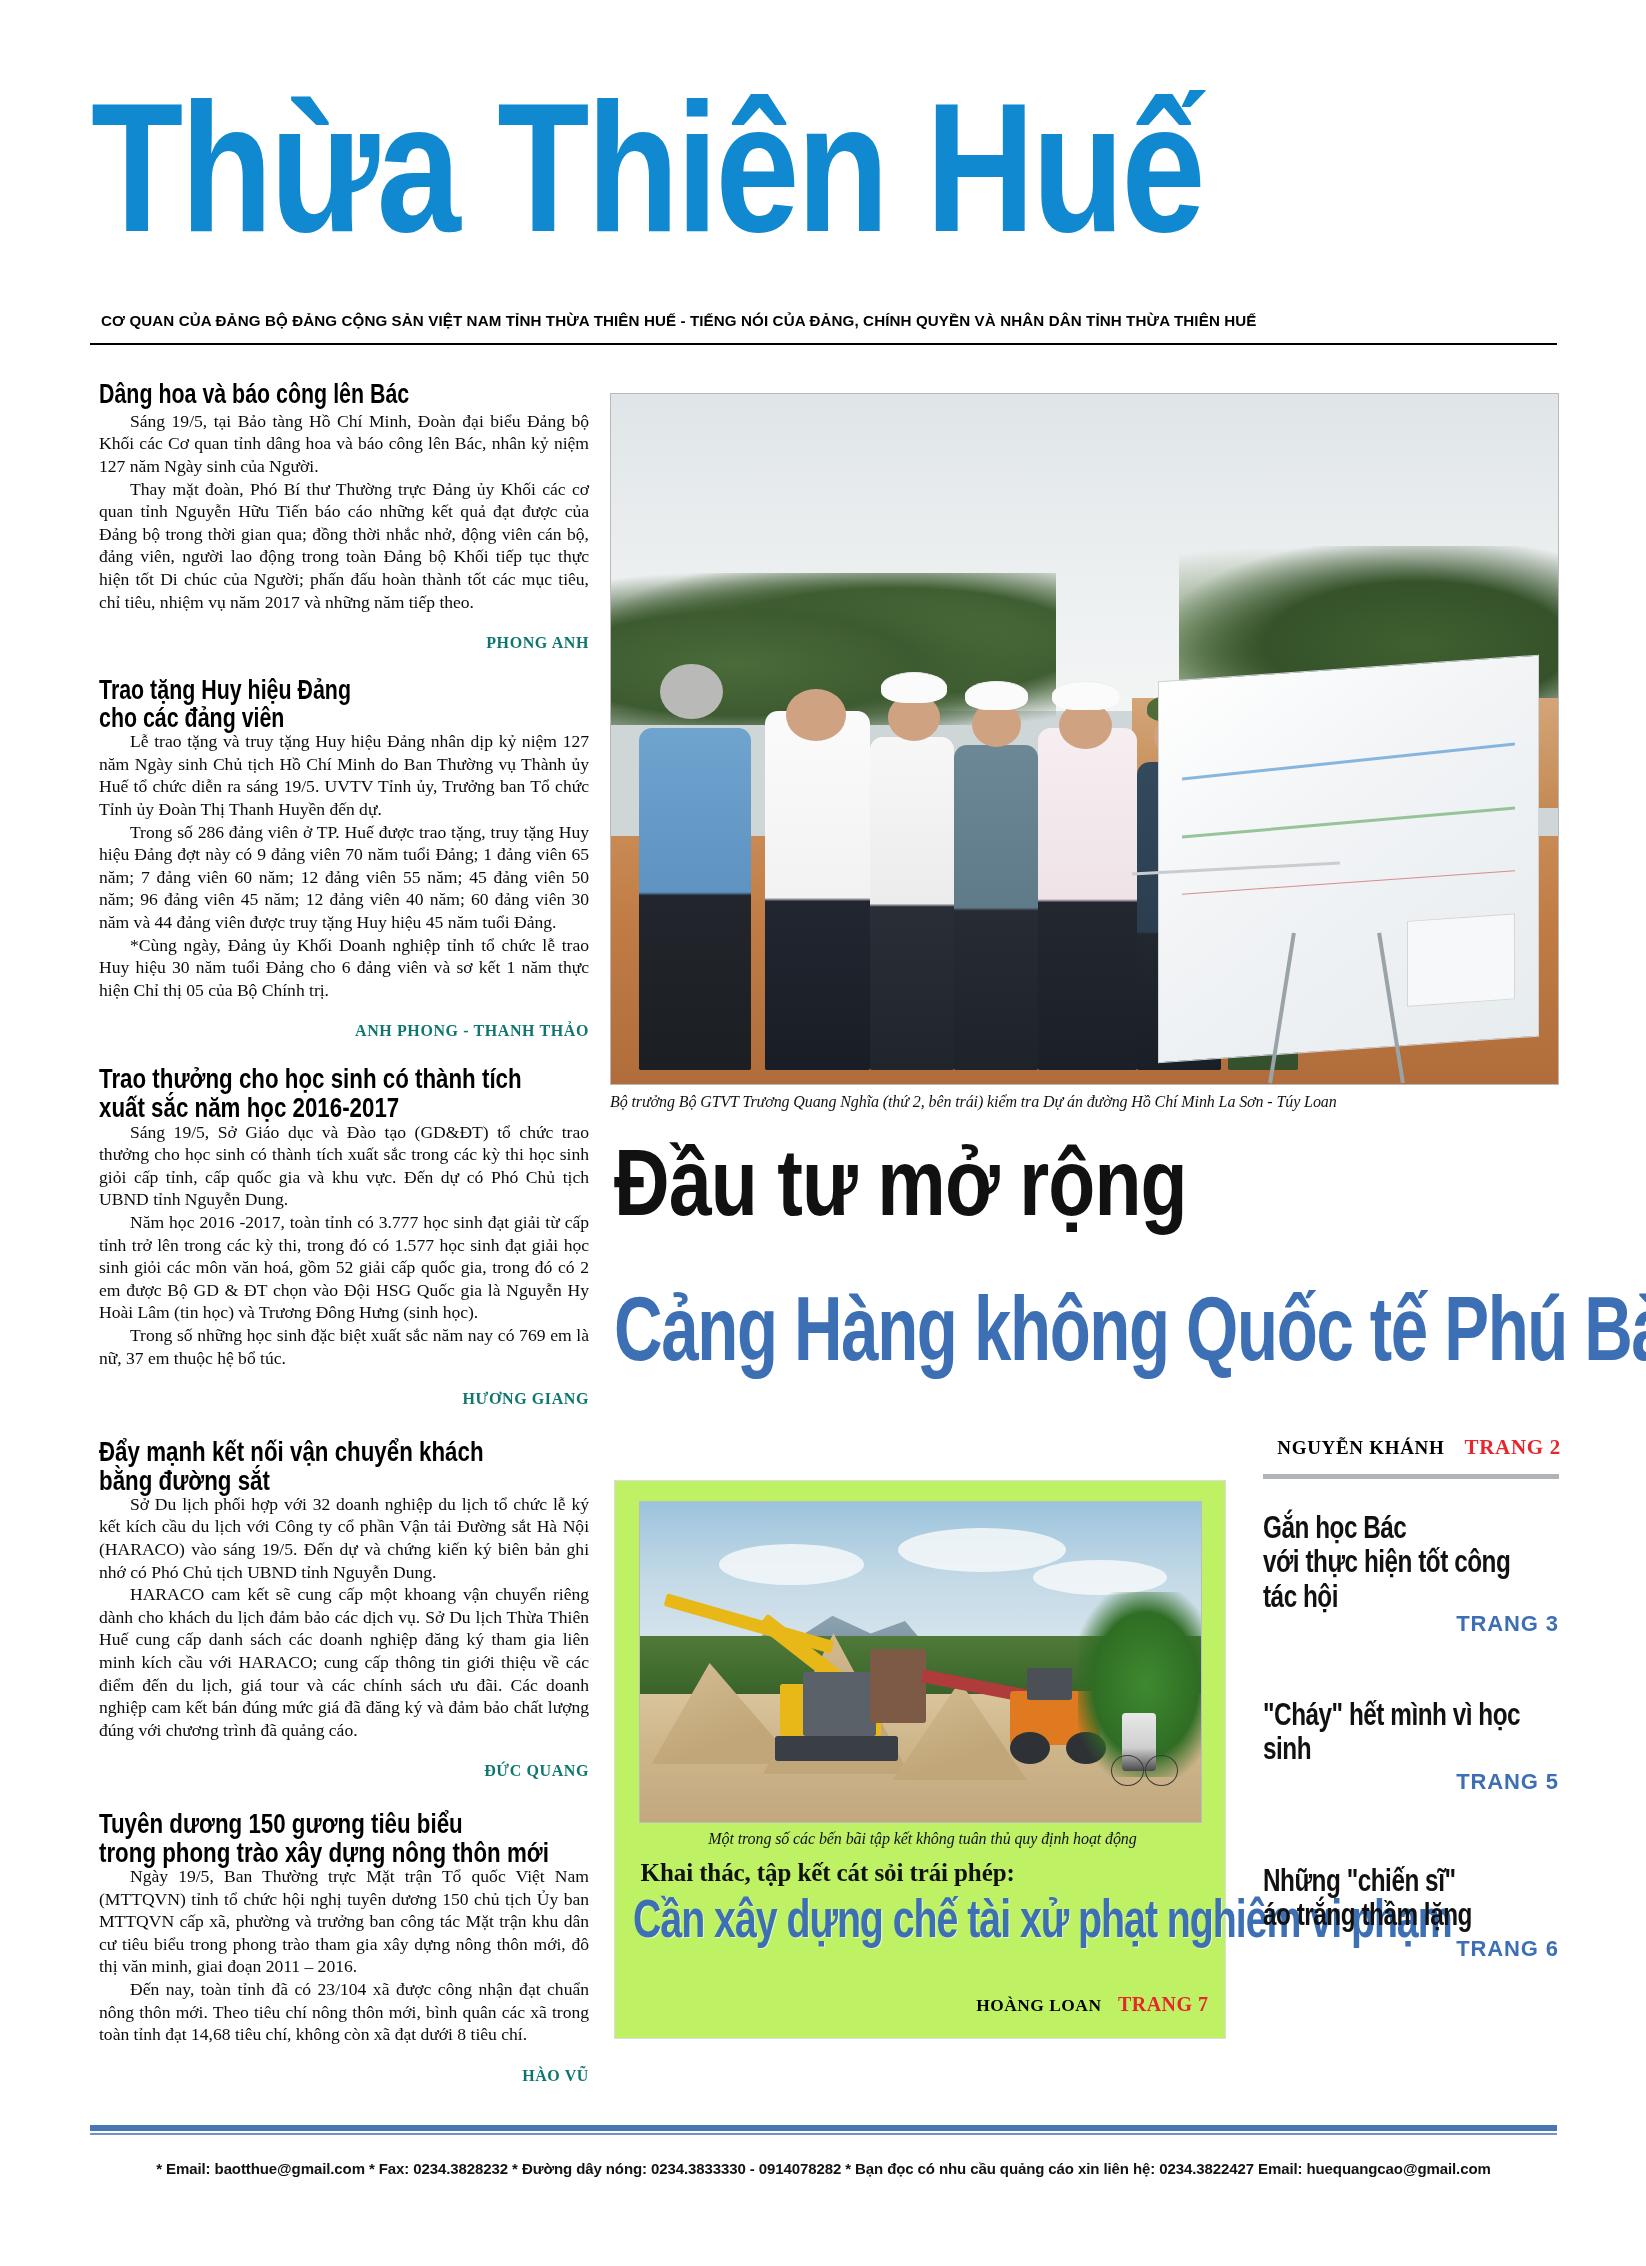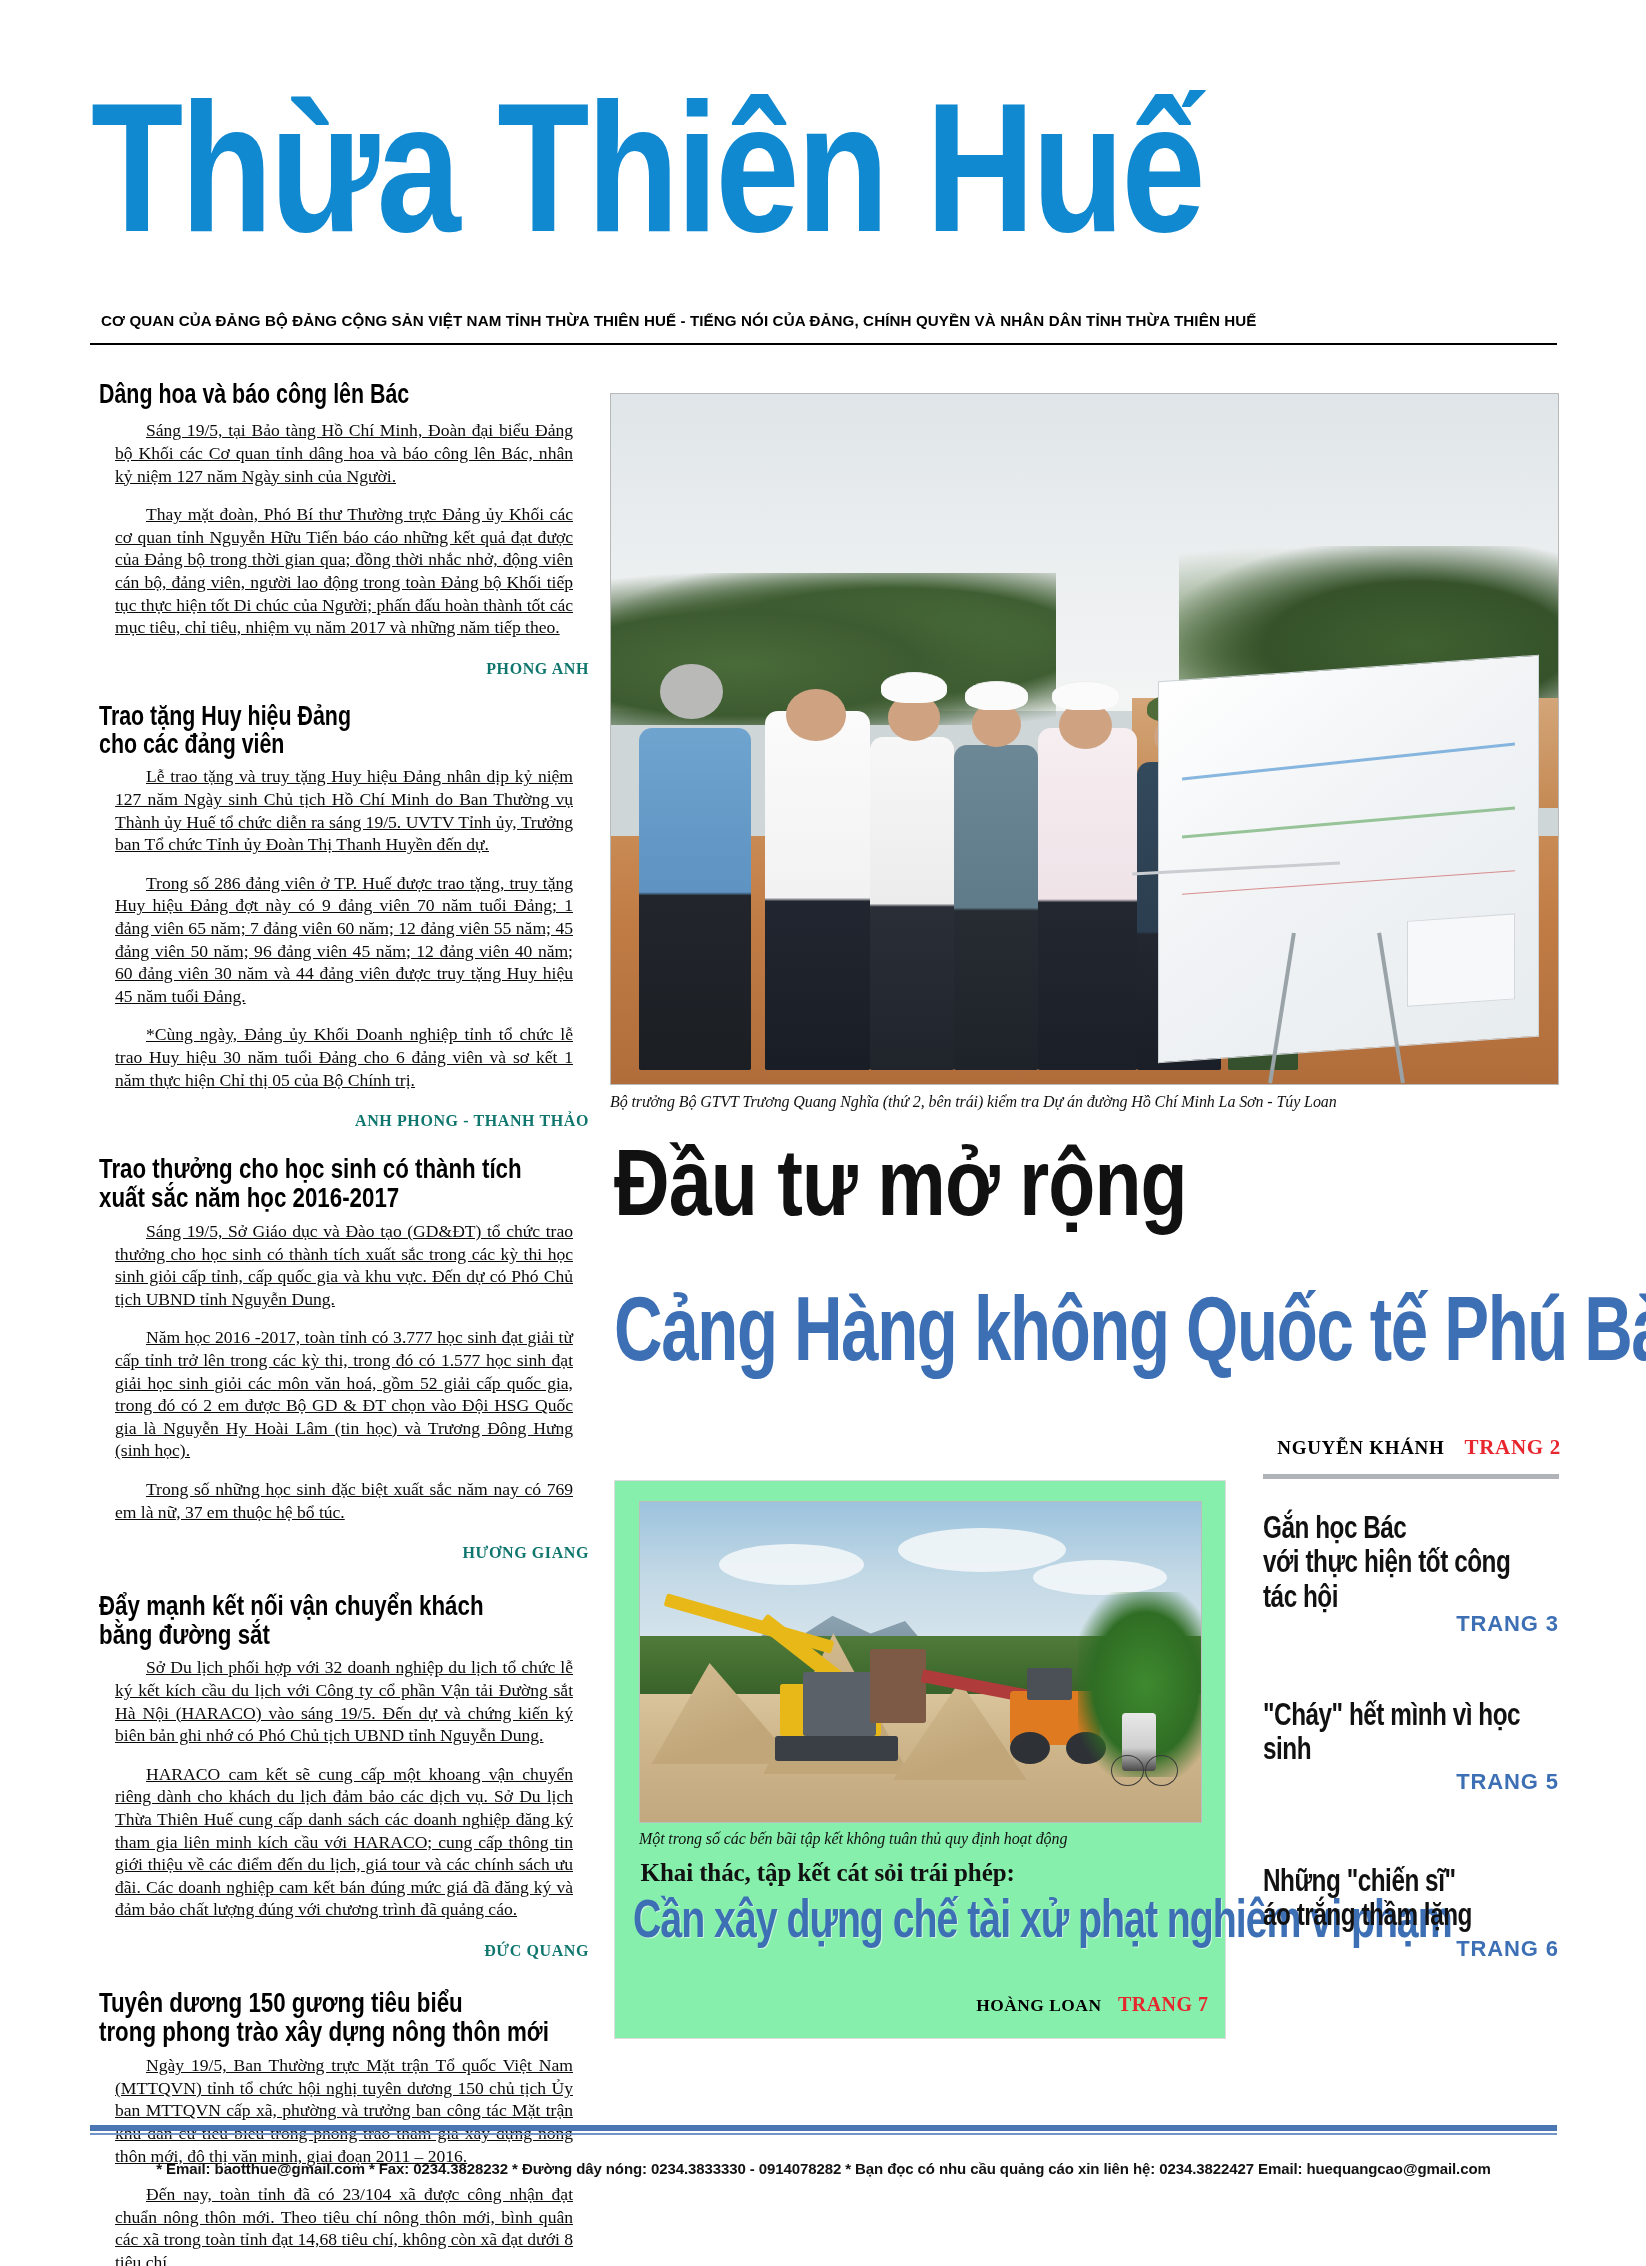--- a/index.html
+++ b/index.html
@@ -91,29 +91,28 @@
     transform:scaleY(1.18) scaleX(0.93);
     transform-origin:left top;
     margin:0 0 6.4px 0;
   }
   .hl.s1{font-size:23px;}
   .hl.s2{font-size:23px;}
   .hl.s3{font-size:24px;}
   .hl.s4{font-size:24px;}
   .hl.s5{font-size:24px;}
   .body p{
-    margin:16px;
+    margin:0;
     font-family:"Liberation Serif", serif;
     font-size:17.6px;
     line-height:1.285;
     text-align:justify;
     text-indent:31px;
     color:#0b0b0b;
     letter-spacing:-0.02px;
-    text-decoration:underline;
   }
   .byline{
     font-family:"Liberation Serif", serif;
     font-size:16px;
     font-weight:bold;
     letter-spacing:0.6px;
     text-align:right;
     margin-top:21px;
     color:#0f766e;
   }
@@ -187,21 +186,21 @@
     letter-spacing:0.7px;color:#000;
   }
   .big-credit .tr{
     font-family:"Liberation Serif", serif;font-weight:bold;font-size:21px;
     letter-spacing:0.7px;color:#e8262d;margin-left:20px;
   }
 
   
   .block2{
     position:absolute;left:614px;top:1480px;width:610px;height:557px;
-    background:#86efac;border:0.9px solid #dcdde0;
+    background:#bef264;border:0.9px solid #dcdde0;text-align:center;
   }
   .photo2{
     position:absolute;left:24px;top:20px;width:561px;height:320px;
     border:0.9px solid #bdbdbd;overflow:hidden;background:#b9cbd6;
   }
   .photo2 .sky2{position:absolute;left:0;top:0;width:100%;height:52%;
     background:linear-gradient(180deg,#9cc3dd 0%,#c3d9e6 45%,#dde8ee 100%);}
   .photo2 .cloud{position:absolute;background:#f2f6f8;border-radius:50%;opacity:.9;}
   .photo2 .mtn{position:absolute;left:18%;top:33%;width:34%;height:14%;
     background:linear-gradient(180deg,#8fa6b4 0%,#7d93a2 100%);

